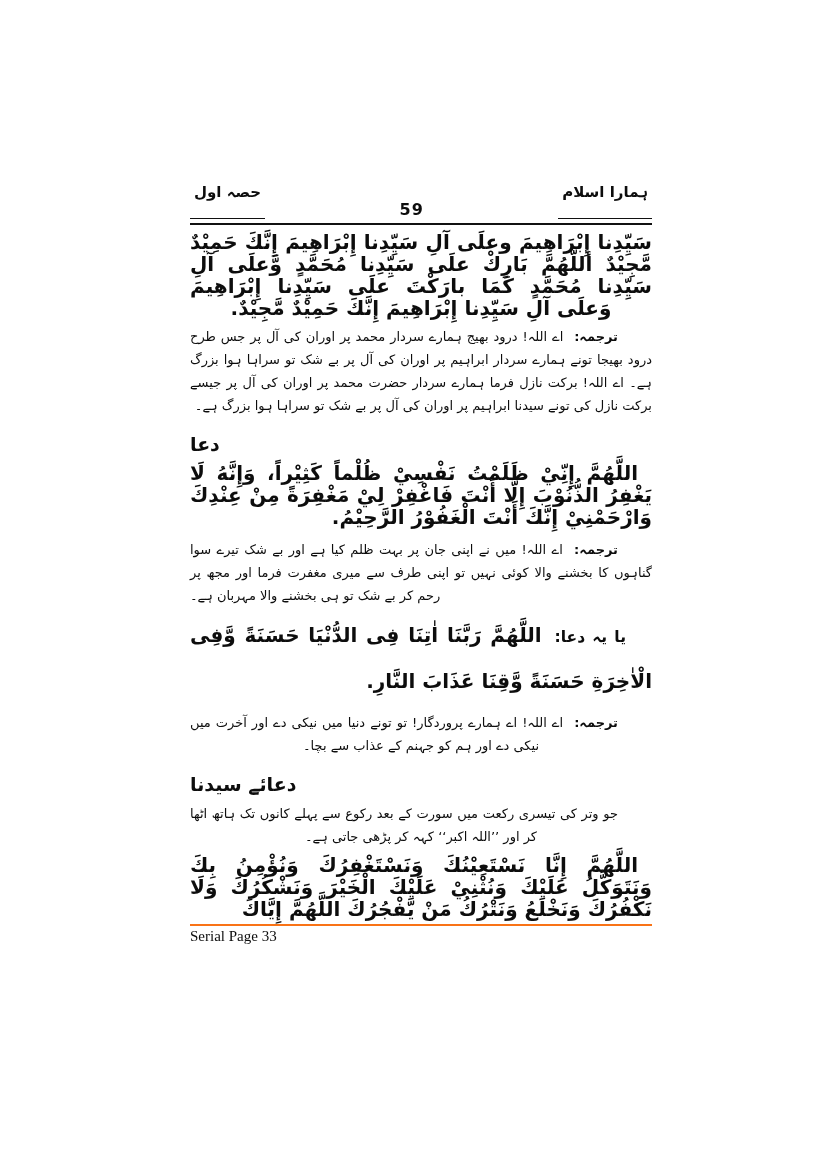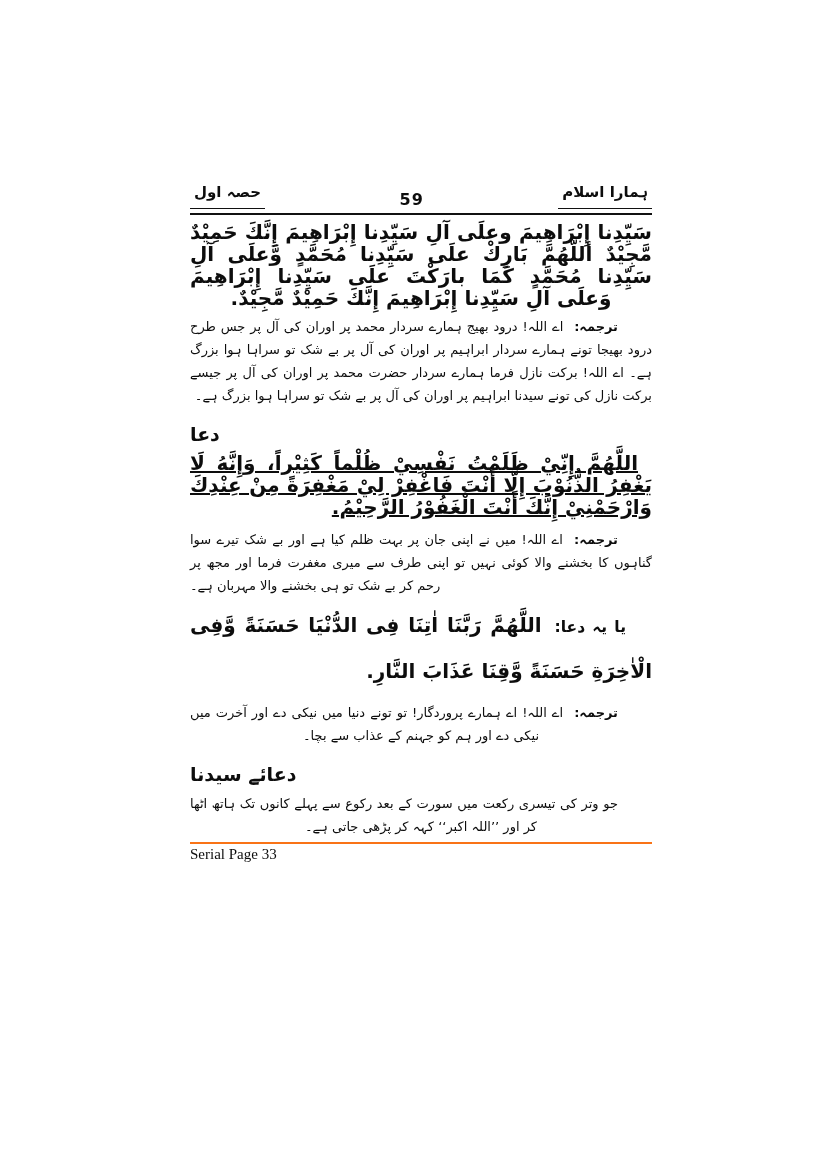--- a/index.html
+++ b/index.html
@@ -24,21 +24,21 @@
     display: flex;
     flex-direction: row-reverse; 
     justify-content: space-between;
     align-items: flex-end;
     padding-bottom: 4px;
     border-bottom: 2px solid #111;
     font-size: 15px;
   }
   .hdr-title {
     border-bottom: 1.5px solid #111;
-    padding: 0 4px 7px 4px;
+    padding: 0 4px 17px 4px;
     font-weight: bold;
   }
   .hdr-num {
     font-weight: bold;
     font-size: 16px;
     letter-spacing: 1px;
   }
   
   .arabic {
     direction: rtl;
@@ -105,38 +105,39 @@
 
     <p class="arabic last-center mt-sm">سَيِّدِنا إِبْرَاهِيمَ وعلَى آلِ سَيِّدِنا إِبْرَاهِيمَ إِنَّكَ حَمِيْدٌ مَّجِيْدٌ أللَّهُمَّ بَارِكْ علَى سَيِّدِنا مُحَمَّدٍ وَّعلَى آلِ سَيِّدِنا مُحَمَّدٍ كَمَا بارَكْتَ علَى سَيِّدِنا إِبْرَاهِيمَ وَعلَى آلِ سَيِّدِنا إِبْرَاهِيمَ إِنَّكَ حَمِيْدٌ مَّجِيْدٌ.</p>
 
     <p class="urdu mt-sm">
       <span class="lbl">ترجمہ:</span>
       <span>اے اللہ! درود بھیج ہمارے سردار محمد پر اوران کی آل پر جس طرح درود بھیجا تونے ہمارے سردار ابراہیم پر اوران کی آل پر بے شک تو سراہا ہوا بزرگ ہے۔ اے اللہ! برکت نازل فرما ہمارے سردار حضرت محمد پر اوران کی آل پر جیسے برکت نازل کی تونے سیدنا ابراہیم پر اوران کی آل پر بے شک تو سراہا ہوا بزرگ ہے۔</span>
     </p>
 
     <div class="sec-heading mt-lg mb-sm">دعا</div>
 
-    <p class="arabic" style="text-indent:14px;text-decoration:underline;">اللَّهُمَّ إِنِّيْ ظَلَمْتُ نَفْسِيْ ظُلْماً كَثِيْراً، وَإِنَّهُ لَا يَغْفِرُ الذُّنُوْبَ إِلَّا أَنْتَ فَاغْفِرْ لِيْ مَغْفِرَةً مِنْ عِنْدِكَ وَارْحَمْنِيْ إِنَّكَ أَنْتَ الْغَفُوْرُ الرَّحِيْمُ.</p>
+    <p class="arabic" style="text-indent:14px;">اللَّهُمَّ إِنِّيْ ظَلَمْتُ نَفْسِيْ ظُلْماً كَثِيْراً، وَإِنَّهُ لَا يَغْفِرُ الذُّنُوْبَ إِلَّا أَنْتَ فَاغْفِرْ لِيْ مَغْفِرَةً مِنْ عِنْدِكَ وَارْحَمْنِيْ إِنَّكَ أَنْتَ الْغَفُوْرُ الرَّحِيْمُ.</p>
 
     <p class="urdu last-left mt-md">
       <span class="lbl">ترجمہ:</span>
       <span>اے اللہ! میں نے اپنی جان پر بہت ظلم کیا ہے اور بے شک تیرے سوا گناہوں کا بخشنے والا کوئی نہیں تو اپنی طرف سے میری مغفرت فرما اور مجھ پر رحم کر بے شک تو ہی بخشنے والا مہربان ہے۔</span>
     </p>
 
     <p class="mixed last-right mt-sm">
       <span class="lbl">یا یہ دعا:</span>
       <span class="ar">اللَّهُمَّ رَبَّنَا اٰتِنَا فِی الدُّنْيَا حَسَنَةً وَّفِی الْاٰخِرَةِ حَسَنَةً وَّقِنَا عَذَابَ النَّارِ.</span>
     </p>
 
     <p class="urdu last-center mt-sm">
       <span class="lbl">ترجمہ:</span>
       <span>اے اللہ! اے ہمارے پروردگار! تو تونے دنیا میں نیکی دے اور آخرت میں نیکی دے اور ہم کو جہنم کے عذاب سے بچا۔</span>
     </p>
 
     <div class="sec-heading mt-lg mb-sm">دعائے سیدنا</div>
 
     <p class="urdu last-center">جو وتر کی تیسری رکعت میں سورت کے بعد رکوع سے پہلے کانوں تک ہاتھ اٹھا کر اور ’’اللہ اکبر‘‘ کہہ کر پڑھی جاتی ہے۔</p>
 
+    <p class="arabic mt-sm" style="text-indent:14px;">اللَّهُمَّ إِنَّا نَسْتَعِيْنُكَ وَنَسْتَغْفِرُكَ وَنُؤْمِنُ بِكَ وَنَتَوَكَّلُ عَلَيْكَ وَنُثْنِيْ عَلَيْكَ الْخَيْرَ وَنَشْكُرُكَ وَلَا نَكْفُرُكَ وَنَخْلَعُ وَنَتْرُكُ مَنْ يَّفْجُرُكَ اللَّهُمَّ إِيَّاكَ</p>
 
     <div class="page-footer">Serial Page  33</div>
 
   </div>
 </div>
 
 </body></html>

